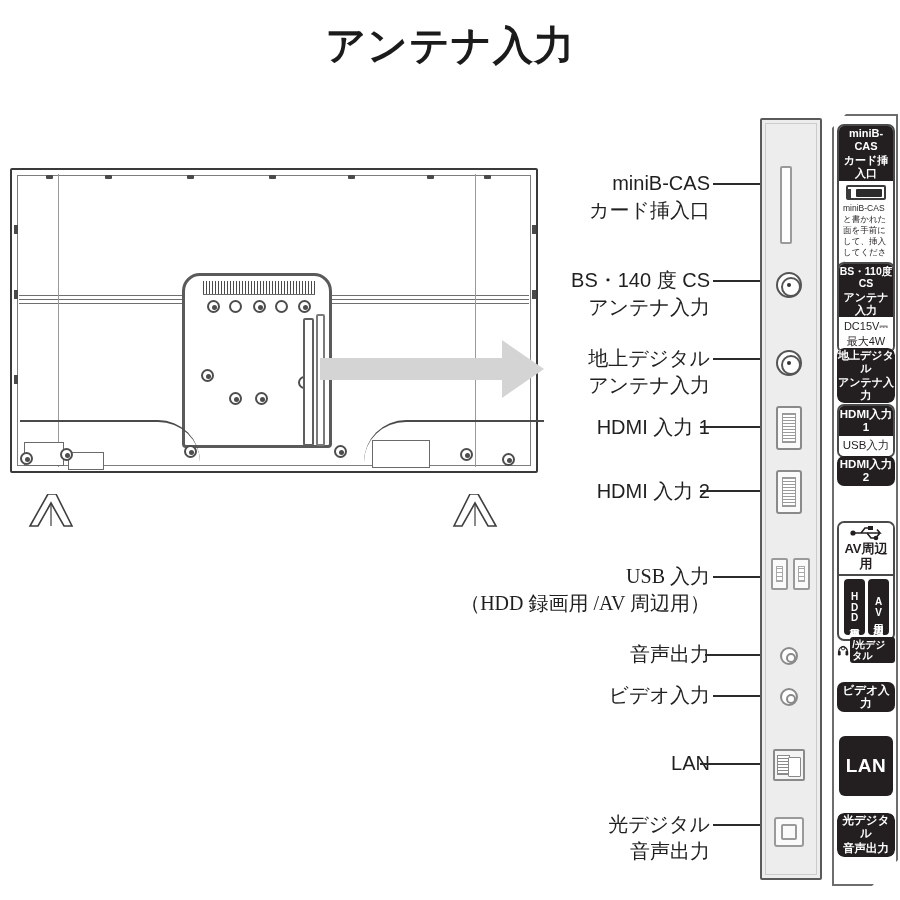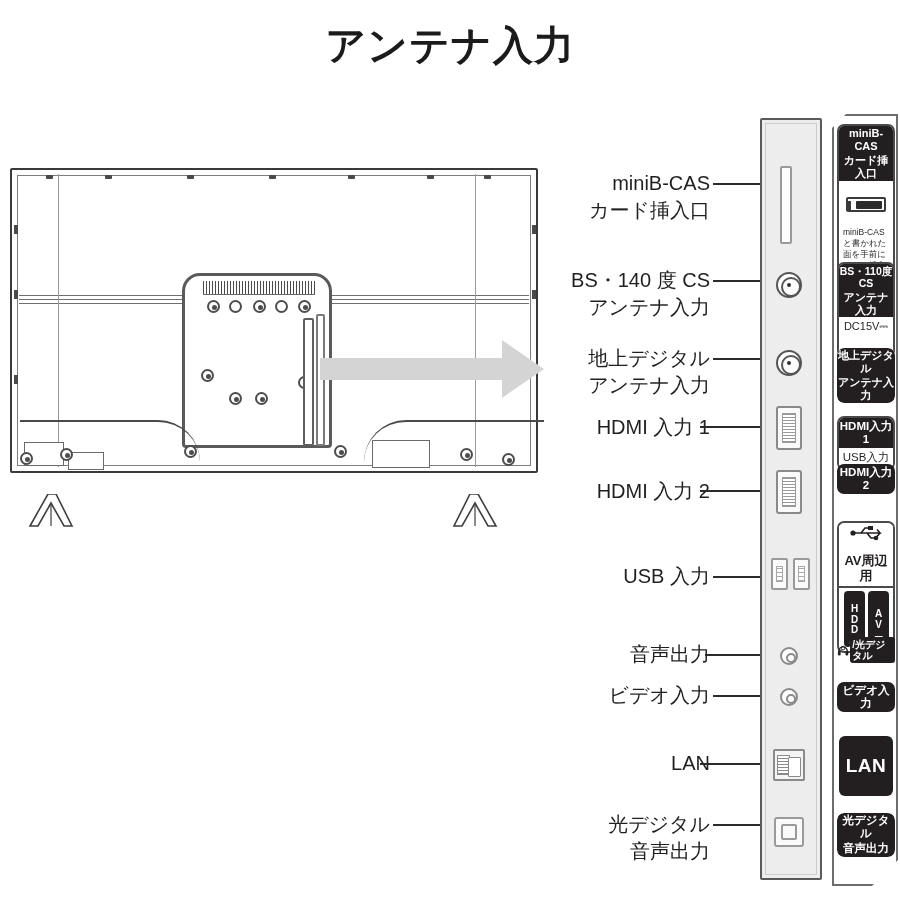--- a/index.html
+++ b/index.html
@@ -179,21 +179,21 @@
     position:absolute; left:3px; width:58px;
     border:2px solid #4a4a4a; border-radius:7px; background:#fff;
     overflow:hidden;
   }
   .lbl-dark{
     background:#231f20; color:#fff; text-align:center;
     font-weight:bold; line-height:1.15; padding:1px 0;
   }
   .lbl-light{
     background:#fff; color:#231f20; text-align:center;
-    line-height:1.15; padding:13px 0;
+    line-height:1.15; padding:1px 0;
   }
   .solo{
     position:absolute; left:3px; width:58px;
     background:#231f20; color:#fff; border-radius:7px;
     text-align:center; font-weight:bold; line-height:1.15; padding:2px 0;
   }
 
   .cas-card-icon{
     width:40px; height:15px; margin:3px auto 1px auto;
     border:2px solid #3a3a3a; border-radius:2px; background:#fff;
@@ -341,22 +341,23 @@
 <div class="callout" style="top:414px;">
   <span>HDMI 入力 1</span>
 </div>
 <div class="lead" style="left:700px; top:426px; width:60px;"></div>
 
 <div class="callout" style="top:478px;">
   <span>HDMI 入力 2</span>
 </div>
 <div class="lead" style="left:700px; top:490px; width:60px;"></div>
 
-<div class="callout" style="top:563px;">
+<div class="callout" style="top:563px;font-family:Liberation Serif, serif;">
   <span>USB 入力</span>
+  <span class="l2">（HDD 録画用 /AV 周辺用）</span>
 </div>
 <div class="lead" style="left:713px; top:576px; width:47px;"></div>
 
 <div class="callout" style="top:641px;">
   <span>音声出力</span>
 </div>
 <div class="lead" style="left:705px; top:654px; width:55px;"></div>
 
 <div class="callout" style="top:682px;">
   <span>ビデオ入力</span>
@@ -427,26 +428,26 @@
     <div class="lbl-dark" style="font-size:11px;">アンテナ入力</div>
     <div class="lbl-light" style="font-size:11px; padding-top:3px;">DC15V⎓</div>
     <div class="lbl-light" style="font-size:11px; padding-bottom:3px;">最大4W</div>
   </div>
 
   <div class="lblgroup" style="top:232px; border:none;">
     <div class="lbl-dark" style="font-size:11px; border-radius:7px 7px 0 0;">地上デジタル</div>
     <div class="lbl-dark" style="font-size:11px; border-radius:0 0 7px 7px;">アンテナ入力</div>
   </div>
 
-  <div class="lblgroup" style="top:300px;">
+  <div class="lblgroup" style="top:288px;">
     <div class="lbl-dark" style="font-size:11.5px; padding:2px 0;">HDMI入力1</div>
     <div class="lbl-light" style="font-size:11.5px; padding:3px 0;">USB入力</div>
   </div>
 
-  <div class="solo" style="top:348px; font-size:11.5px;">HDMI入力2</div>
+  <div class="solo" style="top:340px; font-size:11.5px;">HDMI入力2</div>
 
   <div class="lblgroup" style="top:405px;">
     <div class="lbl-light" style="padding:0;">
       <div class="usb-icon">
         <svg viewBox="0 0 34 16">
           <circle cx="4" cy="8" r="2.6" fill="#231f20"></circle>
           <path d="M4 8 H26" stroke="#231f20" stroke-width="1.6" fill="none"></path>
           <path d="M12 8 L16 3 H20" stroke="#231f20" stroke-width="1.6" fill="none"></path>
           <rect x="19" y="1" width="5" height="4" fill="#231f20"></rect>
           <path d="M18 8 L22 13 H26" stroke="#231f20" stroke-width="1.6" fill="none"></path>

